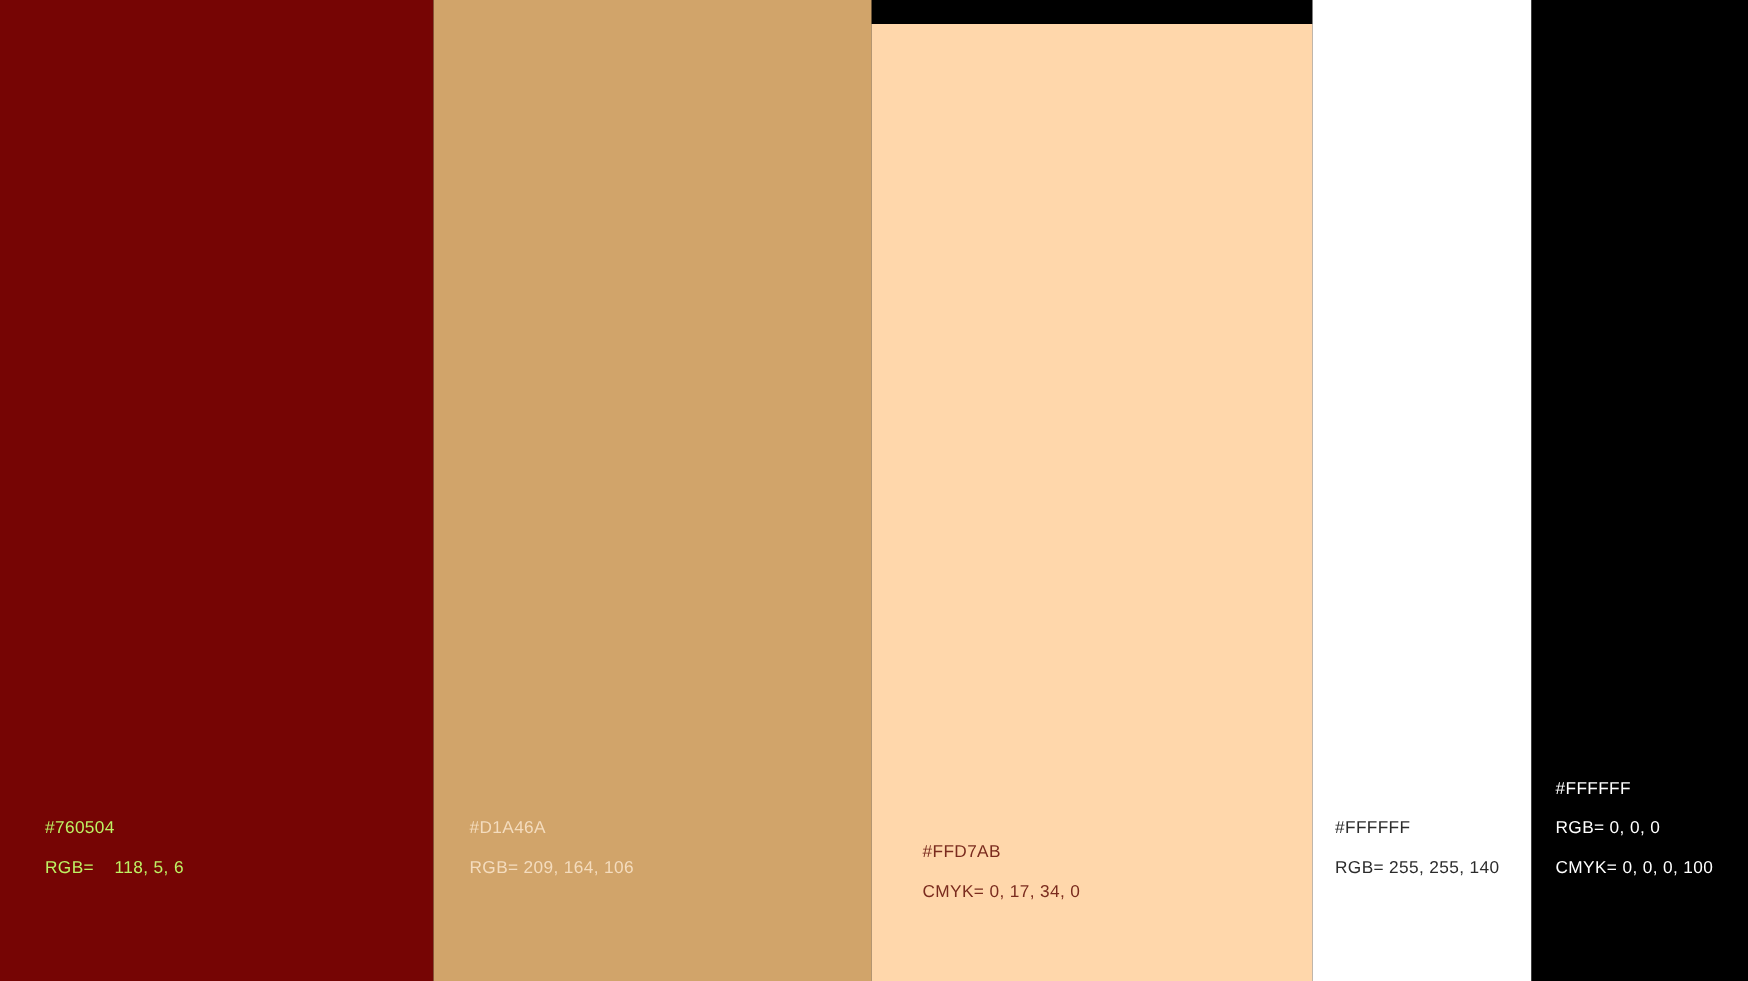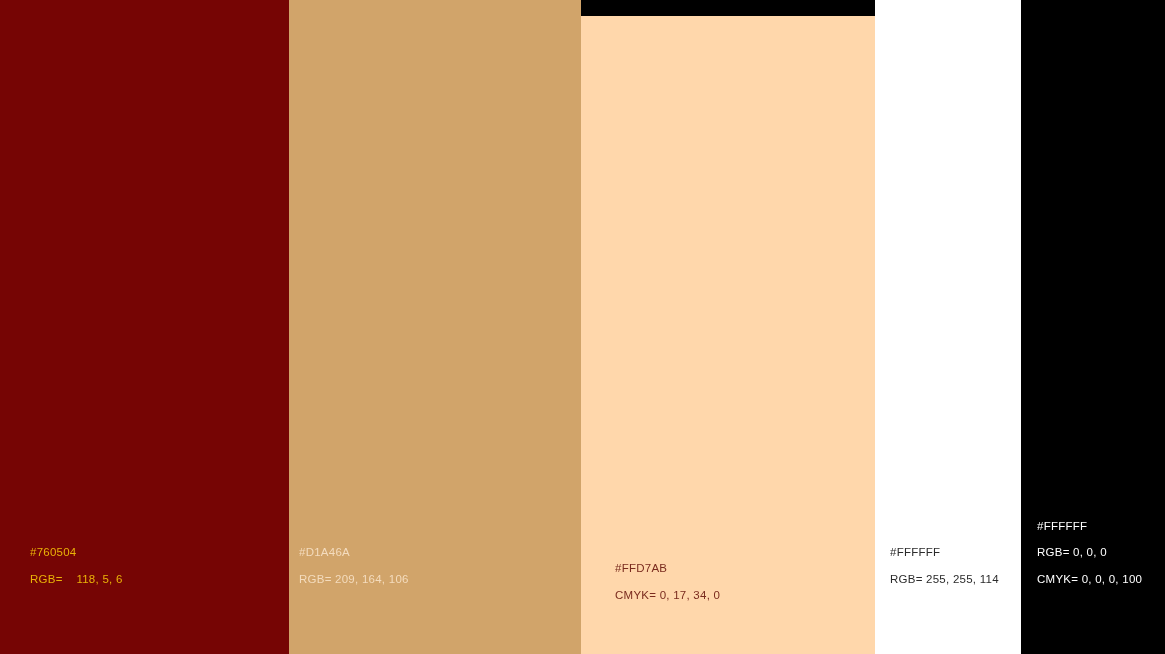--- a/index.html
+++ b/index.html
@@ -36,31 +36,31 @@
   }
   .info-line {
     font-size: 11.5px;
     line-height: 26.5px;
     letter-spacing: 0.25px;
     white-space: pre;
     font-weight: 500;
   }
   
   .sw-1 .swatch-info { padding-left: 30px; }
-  .sw-2 .swatch-info { padding-left: 10px; }
+  .sw-2 .swatch-info { padding-left: 24px; }
   .sw-3 .swatch-info { padding-left: 34px; }
   .sw-4 .swatch-info { padding-left: 15px; }
   .sw-5 .swatch-info { padding-left: 16px; }
 </style>
 </head>
 <body>
 
 <div class="palette">
 
-  <div class="swatch sw-1" style="background: rgb(118, 5, 4); width: 289px; color: #eab308;">
+  <div class="swatch sw-1" style="background: rgb(118, 5, 4); width: 289px; color: #bef264;">
     <div class="swatch-info">
       <div class="info-line">#760504</div>
       <div class="info-line">RGB=    118, 5, 6</div>
     </div>
   </div>
 
   <div class="swatch sw-2" style="background: rgb(209, 164, 106); width: 292px; color: rgb(244, 220, 190);">
     <div class="swatch-info">
       <div class="info-line">#D1A46A</div>
       <div class="info-line">RGB= 209, 164, 106</div>
@@ -70,21 +70,21 @@
   <div class="swatch sw-3" style="background: rgb(255, 215, 171); width: 294px; color: rgb(122, 43, 30); margin-top: 16px;">
     <div class="swatch-info">
       <div class="info-line">#FFD7AB</div>
       <div class="info-line">CMYK= 0, 17, 34, 0</div>
     </div>
   </div>
 
   <div class="swatch sw-4" style="background: rgb(255, 255, 255); width: 146px; color: rgb(43, 43, 43);">
     <div class="swatch-info">
       <div class="info-line">#FFFFFF</div>
-      <div class="info-line">RGB= 255, 255, 114</div>
+      <div class="info-line">RGB= 255, 255, 140</div>
     </div>
   </div>
 
   <div class="swatch sw-5" style="background: rgb(0, 0, 0); width: 144px; color: rgb(255, 255, 255);">
     <div class="swatch-info">
       <div class="info-line">#FFFFFF</div>
       <div class="info-line">RGB= 0, 0, 0</div>
       <div class="info-line">CMYK= 0, 0, 0, 100</div>
     </div>
   </div>

